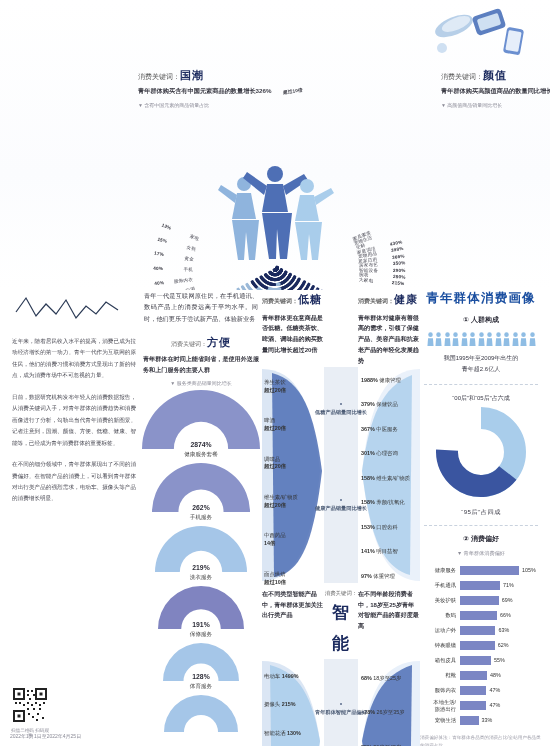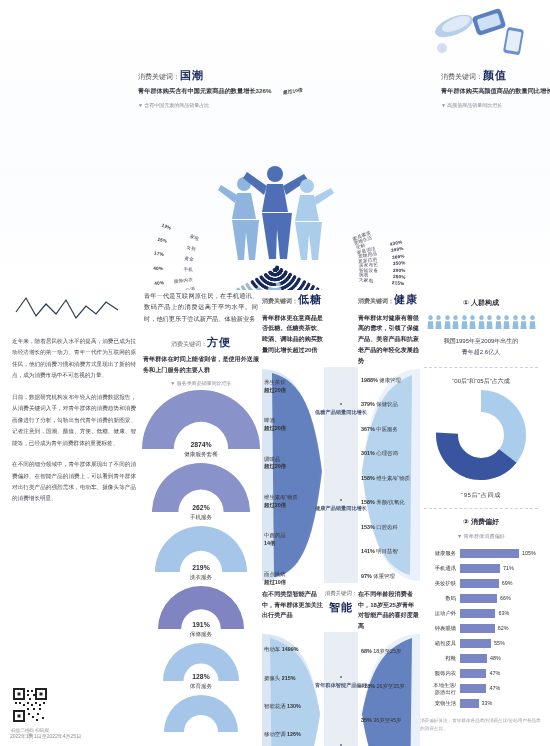--- a/index.html
+++ b/index.html
@@ -62,21 +62,21 @@
   .archval{ position:absolute; left:0; right:0; font-size:6.8px; font-weight:bold; color:#2d2d38;}
   .archlab{ font-size:5.6px; color:#444; margin-top:1px;}
 
   
   .funnel{ position:relative; width:158px; }
   .fn-head{ display:flex; }
   .fn-head > div{ font-size:6.1px; line-height:1.78; color:#33333d; font-weight:bold;}
   .fn-left-head{ width:62px; }
   .fn-mid-head{ width:34px; text-align:center;}
   .fn-mid-head .l{ font-size:5.4px; color:#666; font-weight:normal;}
-  .fn-mid-head .b{ font-size:11px; color:#1b2a5e; letter-spacing:1px;}
+  .fn-mid-head .b{ font-size:17px; color:#1b2a5e; letter-spacing:1px;}
   .fn-right-head{ width:62px; }
 
   .fn-body{ position:relative; width:158px; }
   .fn-col{ position:absolute; top:0; }
   .fn-l{ left:0;   width:62px; text-align:left;}
   .fn-r{ left:96px; width:62px; text-align:left;}
   .fn-item{ position:absolute; font-size:5.4px; line-height:1.45; color:#333; white-space:nowrap;}
   .fn-item b{ font-weight:bold; }
   .fn-mid-lab{ position:absolute; left:0; right:0; text-align:center; font-size:5.2px;
                line-height:1.5; color:#4a5a74; font-weight:bold;}
@@ -908,20 +908,21 @@
           </div>
         <div class="fn-dot" style="top:44px"></div>
         <div class="fn-mid-lab" style="top:50px;padding:0 5px">青年群体智能产品偏好</div>
         <div class="fn-dot" style="top:112px"></div>
 
       </div>
     </div>
   </div>
 
   <div class="col c4">
+    <div class="sechead">青年群体消费画像</div>
     <div class="subhead">① 人群构成</div>
     <div class="peoplerow" id="peoplerow">
         <svg class="pfig" viewBox="0 0 8 16" height="16">
           <circle cx="4" cy="3" r="2.6" fill="#8fbde4"></circle>
           <path d="M1.2 7h5.6l.7 9h-7z" fill="#8fbde4"></path>
         </svg>
         <svg class="pfig" viewBox="0 0 8 16" height="16">
           <circle cx="4" cy="3" r="2.6" fill="#8fbde4"></circle>
           <path d="M1.2 7h5.6l.7 9h-7z" fill="#8fbde4"></path>
         </svg>

